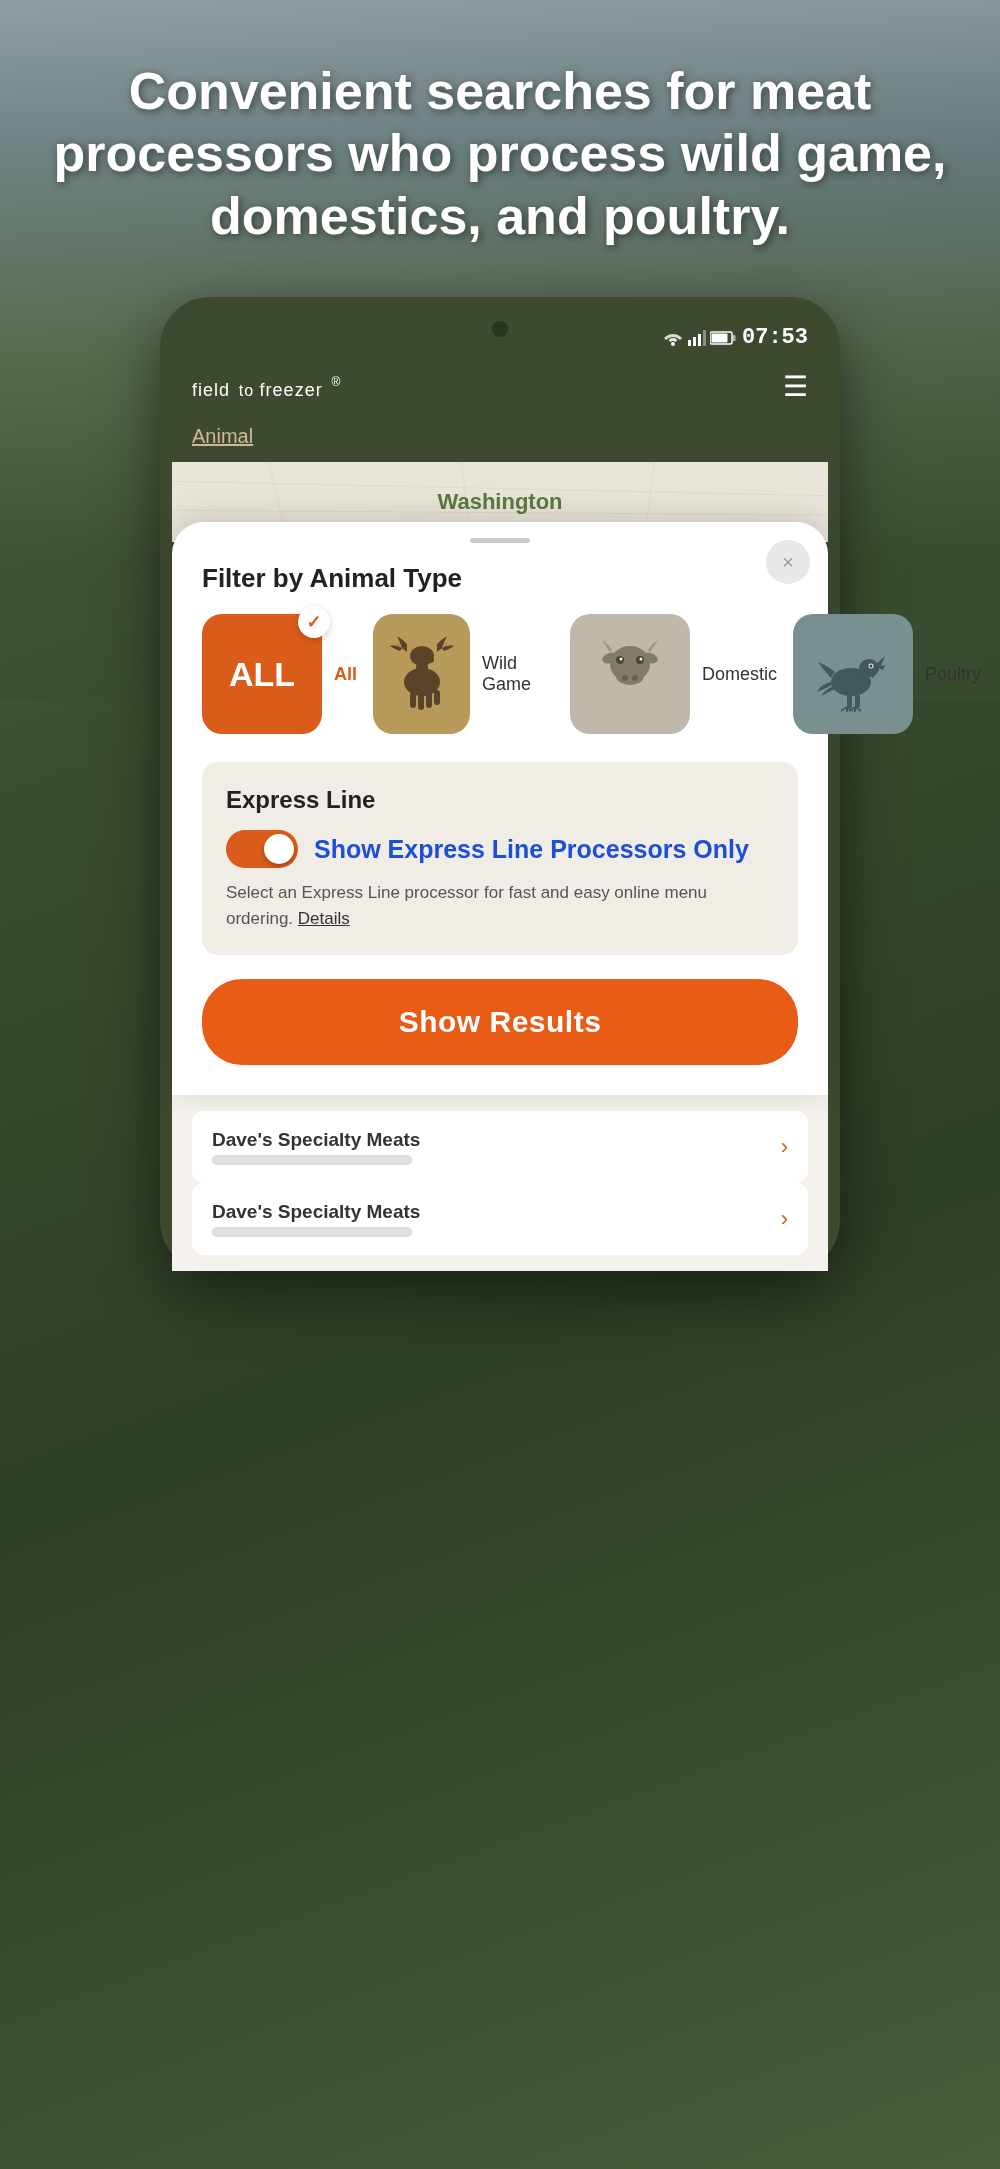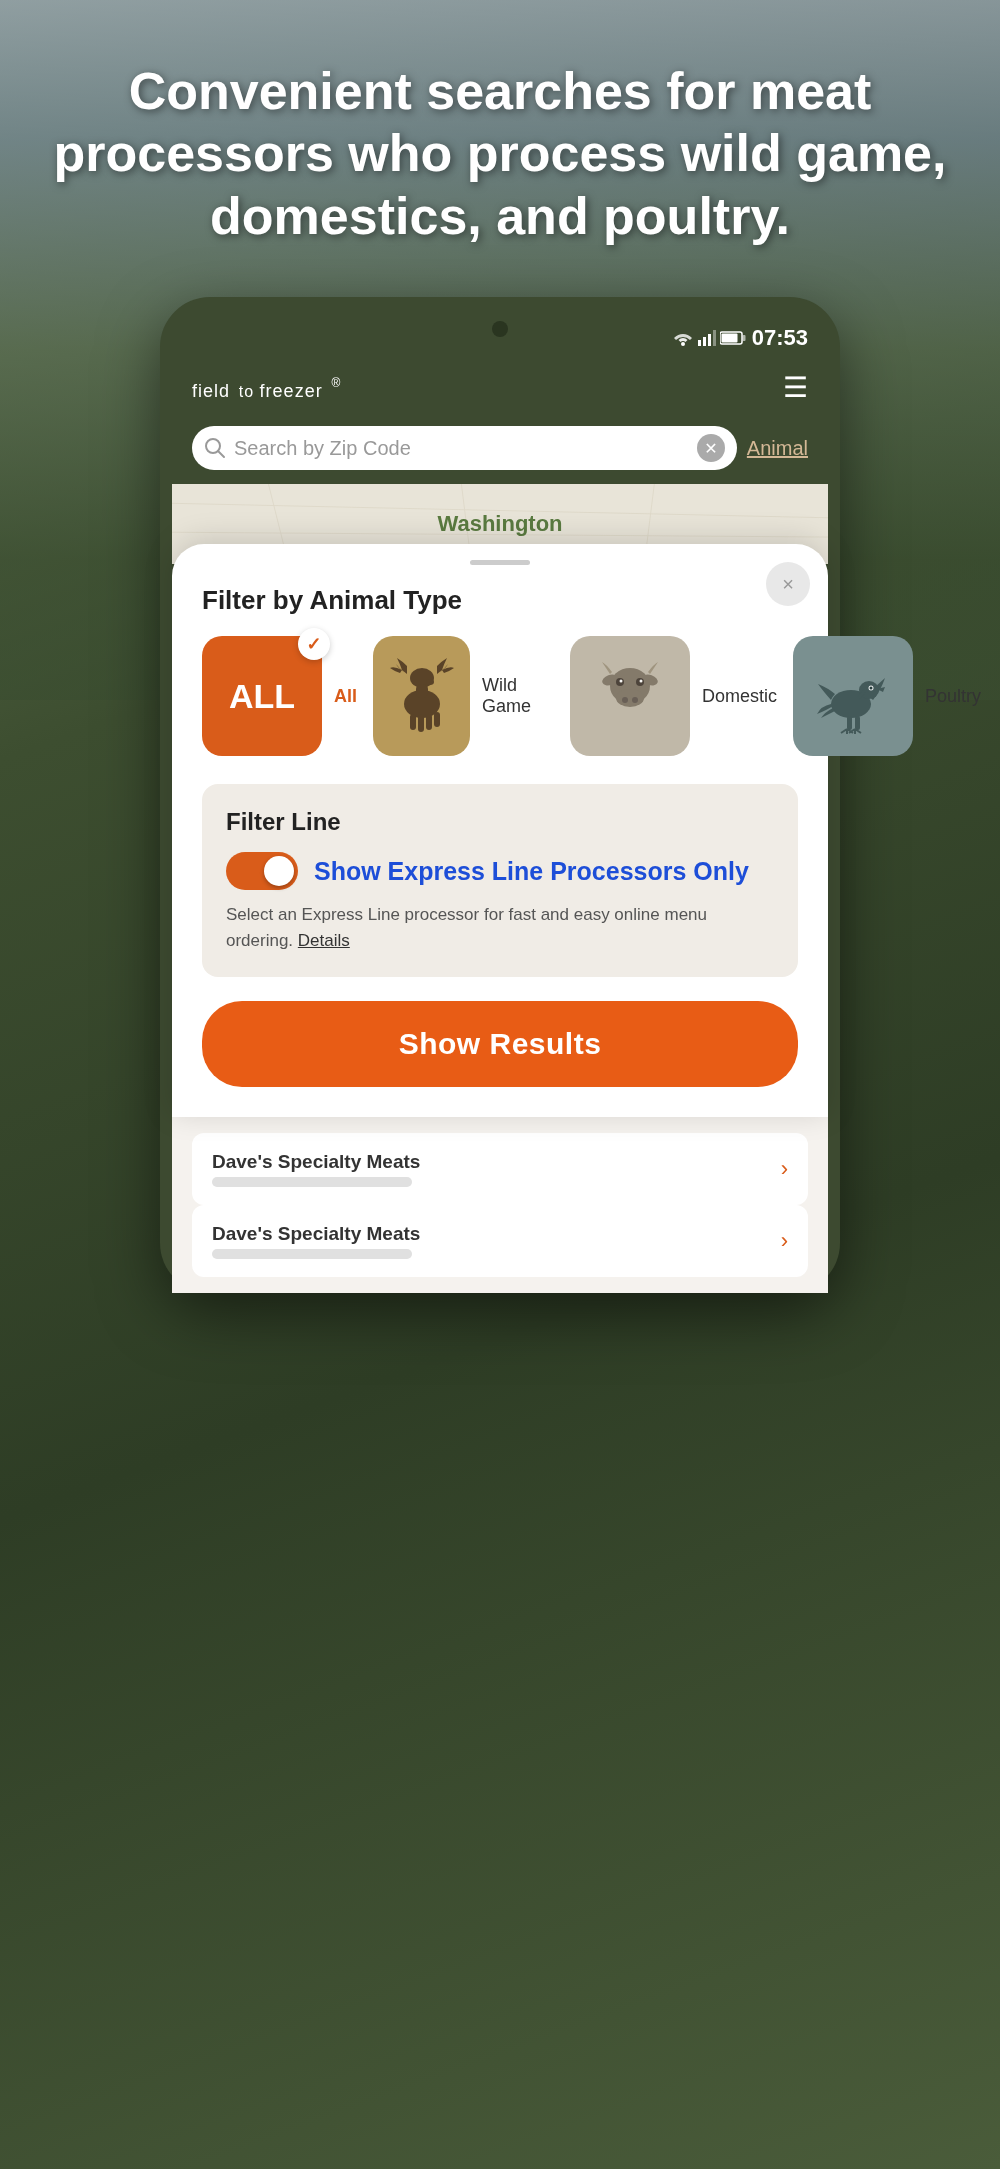--- a/index.html
+++ b/index.html
@@ -71,20 +71,21 @@
       margin: 0 auto;
       position: absolute;
       left: 50%;
       transform: translateX(-50%);
       top: 24px;
     }
     .status-bar-right {
       display: flex;
       gap: 6px;
       margin-left: auto;
+      font-family: Liberation Mono, monospace;
     }
     .status-time {
       color: white;
       font-size: 22px;
       font-weight: 600;
     }
     .status-icons {
       display: flex;
       gap: 4px;
       align-items: center;
@@ -434,28 +435,20 @@
       <div class="app-logo">
         <span>FIELD</span>
         <span style="font-size:16px; font-weight:400; text-transform:lowercase;"> to </span>
         <span>FREEZER</span>
         <sup style="font-size:12px; font-weight:400; vertical-align:super;">®</sup>
       </div>
       <div class="hamburger-icon">☰</div>
     </div>
 
     <div class="search-bar-area">
-      <div class="search-input-wrapper">
-        <svg width="22" height="22" viewBox="0 0 22 22">
-          <circle cx="9" cy="9" r="7" stroke="#999" stroke-width="2" fill="none"></circle>
-          <line x1="14" y1="14" x2="20" y2="20" stroke="#999" stroke-width="2" stroke-linecap="round"></line>
-        </svg>
-        <span class="search-input-text">Search by Zip Code</span>
-        <div class="search-clear-btn">✕</div>
-      </div>
       <span class="cancel-btn">Animal</span>
     </div>
 
     <div class="map-area">
       <svg class="map-lines" viewBox="0 0 680 80" preserveAspectRatio="none">
         <line x1="0" y1="20" x2="680" y2="35" stroke="#c8c0a8" stroke-width="1"></line>
         <line x1="0" y1="50" x2="680" y2="55" stroke="#c8c0a8" stroke-width="1"></line>
         <line x1="100" y1="0" x2="120" y2="80" stroke="#c8c0a8" stroke-width="1"></line>
         <line x1="300" y1="0" x2="310" y2="80" stroke="#c8c0a8" stroke-width="1"></line>
         <line x1="500" y1="0" x2="490" y2="80" stroke="#c8c0a8" stroke-width="1"></line>
@@ -569,21 +562,21 @@
               </g>
             </svg>
           </div>
           <span class="animal-label">Poultry</span>
         </div>
 
       </div>
 
       
       <div class="express-section">
-        <div class="express-title">Filter Line</div>
+        <div class="express-title">Express Line</div>
         <div class="express-toggle-row">
           <div class="toggle-switch">
             <div class="toggle-knob"></div>
           </div>
           <span class="express-toggle-label">Show Express Line Processors Only</span>
         </div>
         <p class="express-desc">
           <span>Select an Express Line processor for fast and easy online menu ordering.</span>
           <a href="#">Details</a>
         </p>

